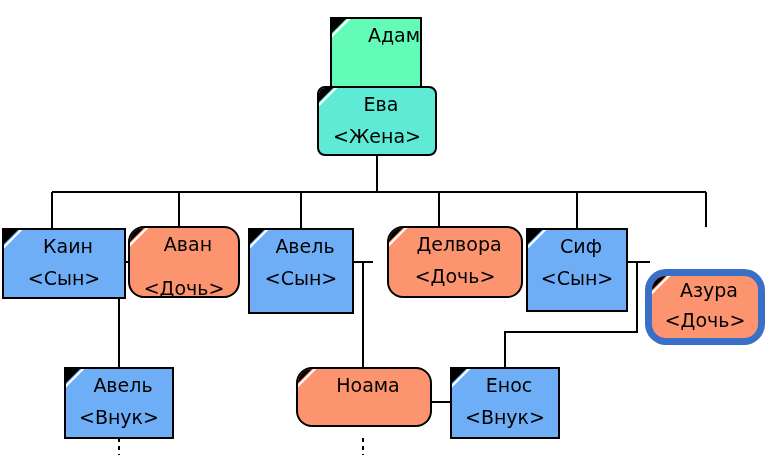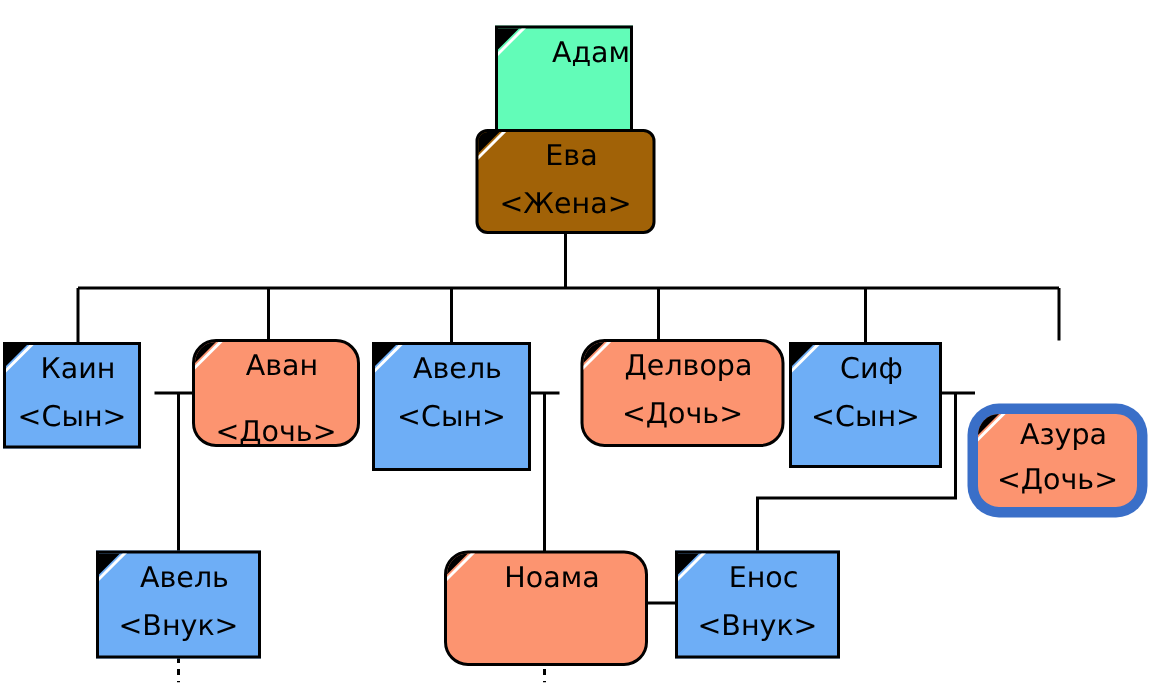--- a/index.html
+++ b/index.html
@@ -8,21 +8,21 @@
     #lines { position: absolute; left: 0; top: 0; width: 768px; height: 455px; }
     .node {
       position: absolute; box-sizing: border-box;
       border: 2px solid #000; overflow: hidden;
       display: flex; flex-direction: column; align-items: center; justify-content: flex-start;
       font-size: 19px; line-height: 32px; color: #000; cursor: pointer;
     }
     .node .nm { padding-left: 8px; }
     .male { background: #6eaef6; }
     .female { background: #fc9470; border-radius: 16px; }
-    .spouse { background: #a16207; border-radius: 8px; }
+    .spouse { background: #5eead4; border-radius: 8px; }
     .root { background: #62fcb8; }
     .selected { box-shadow: 0 0 0 5px #3a6fc8; border-color: #3a6fc8; }
     .corner { position: absolute; left: -2px; top: -2px; width: 26px; height: 26px; pointer-events: none; }
   </style>
 </head>
 <body>
 
 <svg id="lines" xmlns="http://www.w3.org/2000/svg">
   <g stroke="#000" stroke-width="2" fill="none">
 
@@ -62,21 +62,21 @@
 
 <div class="node spouse" style="left:317px;top:86px;width:120px;height:70px;">
   <svg class="corner" viewBox="0 0 26 26">
       <polygon points="0,0 18,0 0,18" fill="#000"></polygon>
       <line x1="21" y1="0" x2="0" y2="21" stroke="#fff" stroke-width="2"></line>
     </svg>
   <span class="nm">Ева</span>
   <span>&lt;Жена&gt;</span>
 </div>
 
-<div class="node male" style="left:2px;top:228px;width:92px;height:71px;">
+<div class="node male" style="left:2px;top:228px;width:124px;height:71px;">
   <svg class="corner" viewBox="0 0 26 26">
       <polygon points="0,0 18,0 0,18" fill="#000"></polygon>
       <line x1="21" y1="0" x2="0" y2="21" stroke="#fff" stroke-width="2"></line>
     </svg>
   <span class="nm">Каин</span>
   <span>&lt;Сын&gt;</span>
 </div>
 
 <div class="node female" style="left:128px;top:226px;width:112px;height:72px;gap:12px;">
   <svg class="corner" viewBox="0 0 26 26">
@@ -125,21 +125,21 @@
 
 <div class="node male" style="left:64px;top:367px;width:110px;height:72px;">
   <svg class="corner" viewBox="0 0 26 26">
       <polygon points="0,0 18,0 0,18" fill="#000"></polygon>
       <line x1="21" y1="0" x2="0" y2="21" stroke="#fff" stroke-width="2"></line>
     </svg>
   <span class="nm">Авель</span>
   <span>&lt;Внук&gt;</span>
 </div>
 
-<div class="node female" style="left:296px;top:367px;width:136px;height:77px;gap:12px;">
+<div class="node female" style="left:296px;top:367px;width:136px;height:60px;gap:12px;">
   <svg class="corner" viewBox="0 0 26 26">
       <polygon points="0,0 18,0 0,18" fill="#000"></polygon>
       <line x1="21" y1="0" x2="0" y2="21" stroke="#fff" stroke-width="2"></line>
     </svg>
   <span class="nm">Ноама</span>
 </div>
 
 <div class="node male" style="left:450px;top:367px;width:110px;height:72px;">
   <svg class="corner" viewBox="0 0 26 26">
       <polygon points="0,0 18,0 0,18" fill="#000"></polygon>

